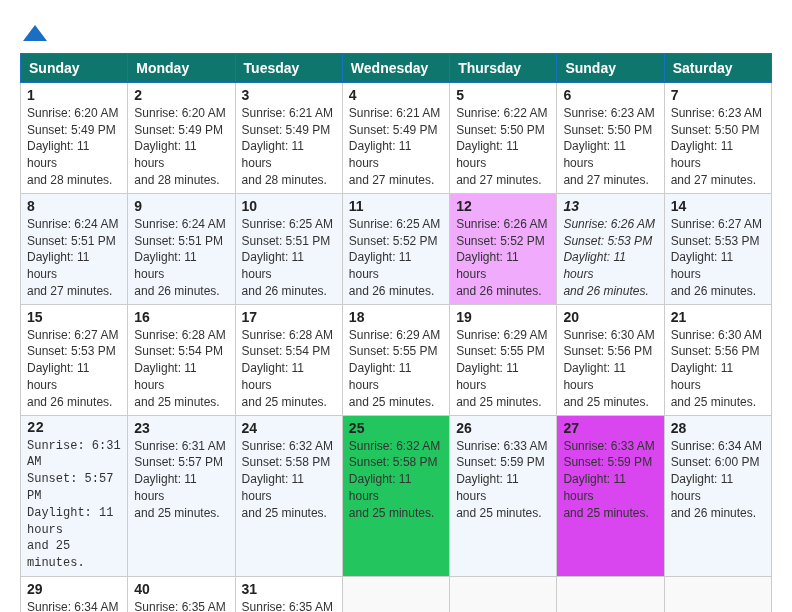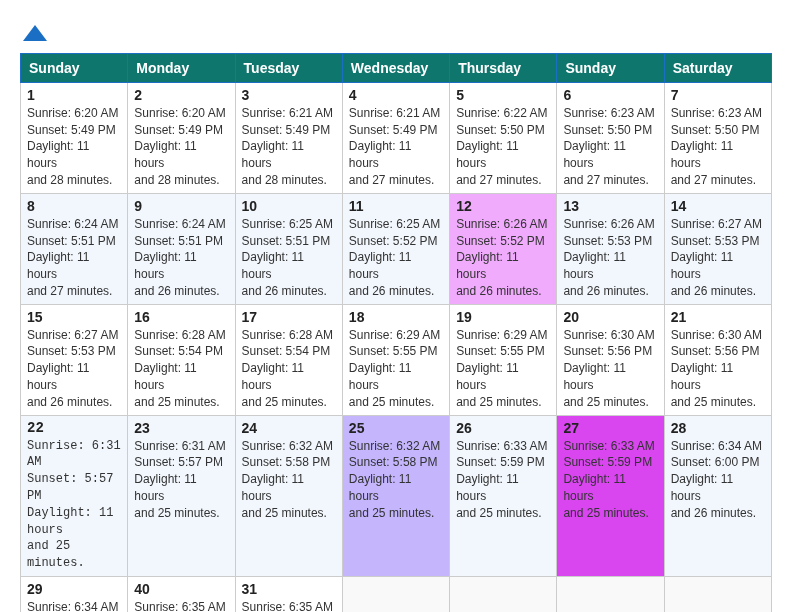--- a/index.html
+++ b/index.html
@@ -192,21 +192,21 @@
 Daylight: 11 hours
 and 26 minutes.</div>
         </td>
         <td style="background: #f0abfc;">
           <span class="day-number">12</span>
           <div class="cell-text" style="white-space: pre-line;">Sunrise: 6:26 AM
 Sunset: 5:52 PM
 Daylight: 11 hours
 and 26 minutes.</div>
         </td>
-        <td style="background: rgb(242, 247, 253);">
+        <td style="background: rgb(242, 247, 253); font-style: italic;">
           <span class="day-number">13</span>
           <div class="cell-text" style="white-space: pre-line;">Sunrise: 6:26 AM
 Sunset: 5:53 PM
 Daylight: 11 hours
 and 26 minutes.</div>
         </td>
         <td style="background: rgb(242, 247, 253);">
           <span class="day-number">14</span>
           <div class="cell-text" style="white-space: pre-line;">Sunrise: 6:27 AM
 Sunset: 5:53 PM
@@ -280,21 +280,21 @@
 Daylight: 11 hours
 and 25 minutes.</div>
         </td>
         <td style="background: rgb(242, 247, 253);">
           <span class="day-number">24</span>
           <div class="cell-text" style="white-space: pre-line;">Sunrise: 6:32 AM
 Sunset: 5:58 PM
 Daylight: 11 hours
 and 25 minutes.</div>
         </td>
-        <td style="background: #c4b5fd;">
+        <td style="background: #22c55e;">
           <span class="day-number">25</span>
           <div class="cell-text" style="white-space: pre-line;">Sunrise: 6:32 AM
 Sunset: 5:58 PM
 Daylight: 11 hours
 and 25 minutes.</div>
         </td>
         <td style="background: rgb(242, 247, 253);">
           <span class="day-number">26</span>
           <div class="cell-text" style="white-space: pre-line;">Sunrise: 6:33 AM
 Sunset: 5:59 PM

